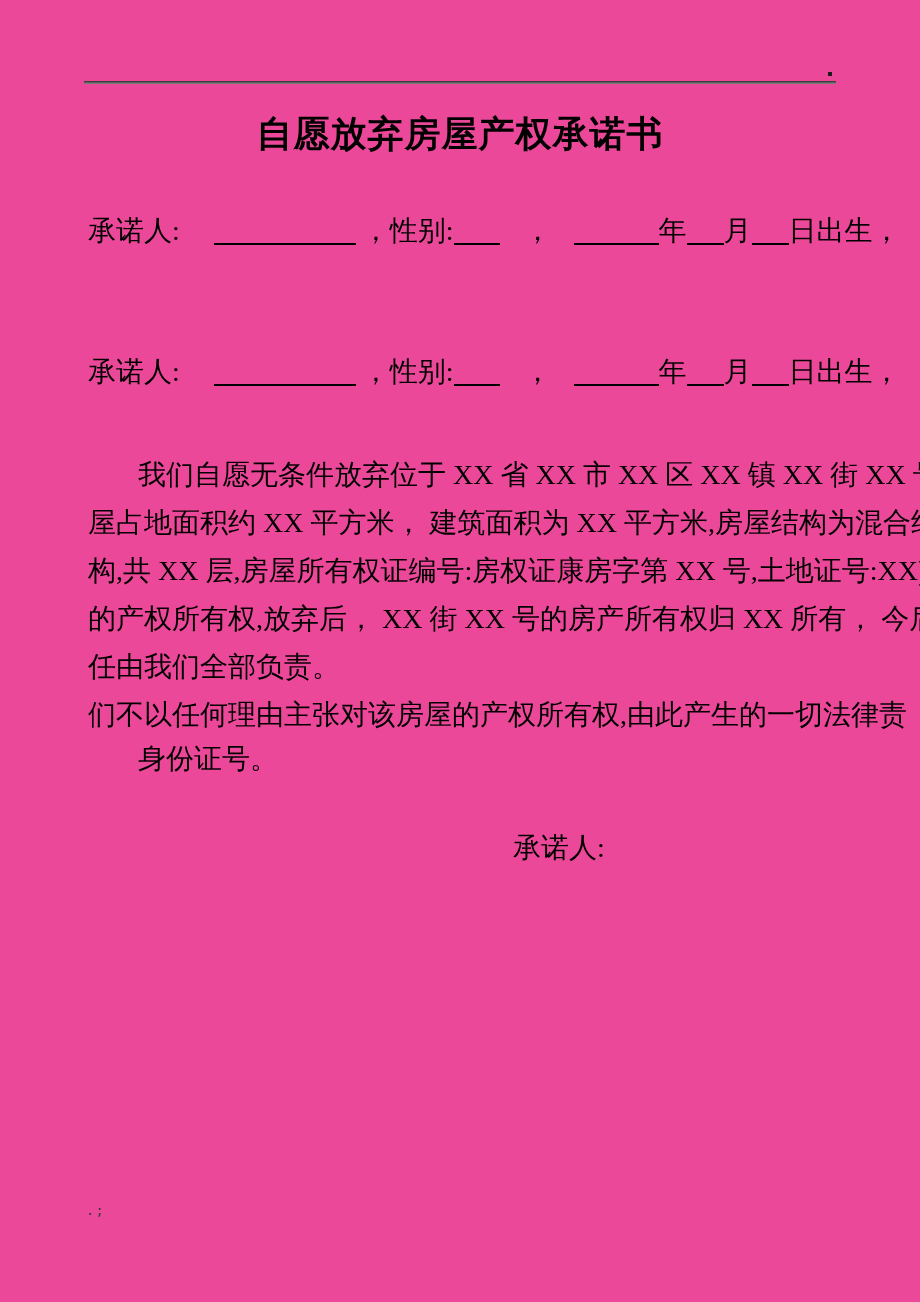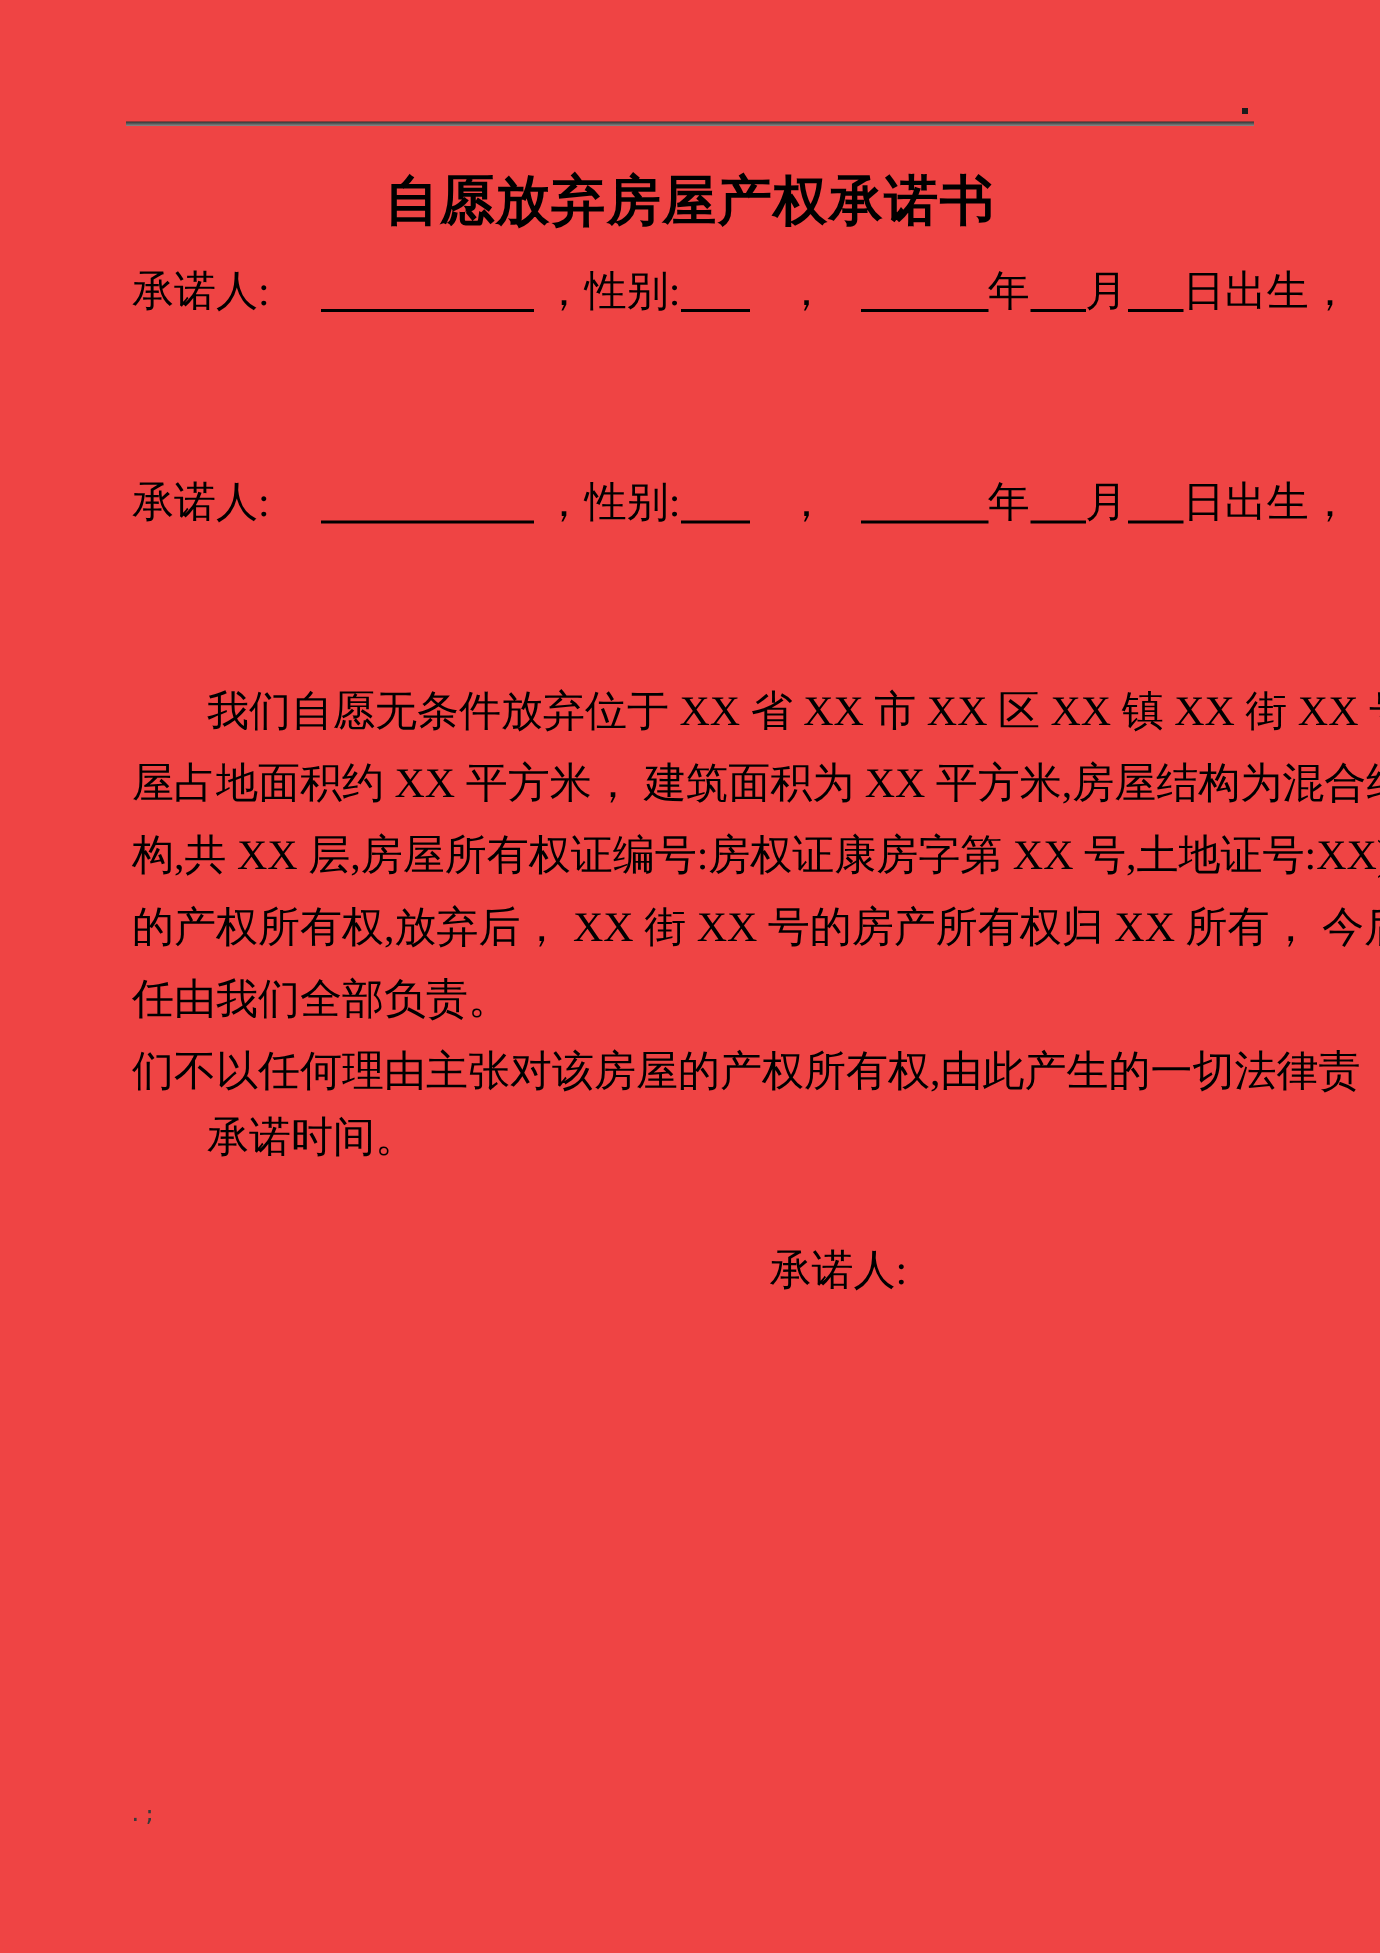--- a/index.html
+++ b/index.html
@@ -1,40 +1,40 @@
 <!DOCTYPE html>
 <html><head>
 <meta charset="utf-8">
 <style>
   html,body{margin:0;padding:0;background:#e8e8e8;}
   .page{
     position:relative;
     width:920px;height:1302px;
     margin:0 auto;
-    background:#ef4444;
+    background:#ec4899;
     color:#000000;
     font-family:"Liberation Serif","DejaVu Serif",serif;
     overflow:hidden;
   }
   .rule{
     position:absolute;left:84px;top:81px;width:752px;height:3px;
     background:linear-gradient(#2f2f2f,#8a8a8a);
   }
   .topdot{
     position:absolute;left:828px;top:72px;width:4px;height:4px;
     background:#1c1c1c;
   }
   .title{
     position:absolute;left:0;top:110px;width:100%;
     margin:0;text-align:center;
     font-size:36px;font-weight:bold;letter-spacing:1px;
   }
   .row{
     position:absolute;left:88px;
-    font-size:28px;line-height:34px;white-space:nowrap;
+    font-size:28px;line-height:34px;white-space:nowrap;margin-top:36px;
   }
   .row-p1{top:178px}
   .row-a1{top:272px}
   .row-p2{top:319px}
   .row-a2{top:413px}
   .blank{
     display:inline-block;height:2px;background:#000;
     transform:translateY(5px);
   }
   .w142{width:142px}.w46{width:46px}.w85{width:85px}.w37{width:37px}
@@ -88,21 +88,21 @@
 
   <div class="para">
     <div class="pline">我们自愿无条件放弃位于 XX 省 XX 市 XX 区 XX 镇 XX 街 XX 号（房</div>
     <div class="pline">屋占地面积约 XX 平方米， 建筑面积为 XX 平方米,房屋结构为混合结</div>
     <div class="pline">构,共 XX 层,房屋所有权证编号:房权证康房字第 XX 号,土地证号:XX)</div>
     <div class="pline">的产权所有权,放弃后， XX 街 XX 号的房产所有权归 XX 所有， 今后我</div>
     <div class="pline">任由我们全部负责。</div>
     <div class="pline">们不以任何理由主张对该房屋的产权所有权,由此产生的一切法律责</div>
   </div>
 
-  <div class="closing">承诺时间。</div>
+  <div class="closing">身份证号。</div>
 
   <div class="sig sig-name">
     <span>承诺人:</span>
   </div>
 
   <div class="bottommark">.;</div>
 
 </div>
 
 </body></html>

